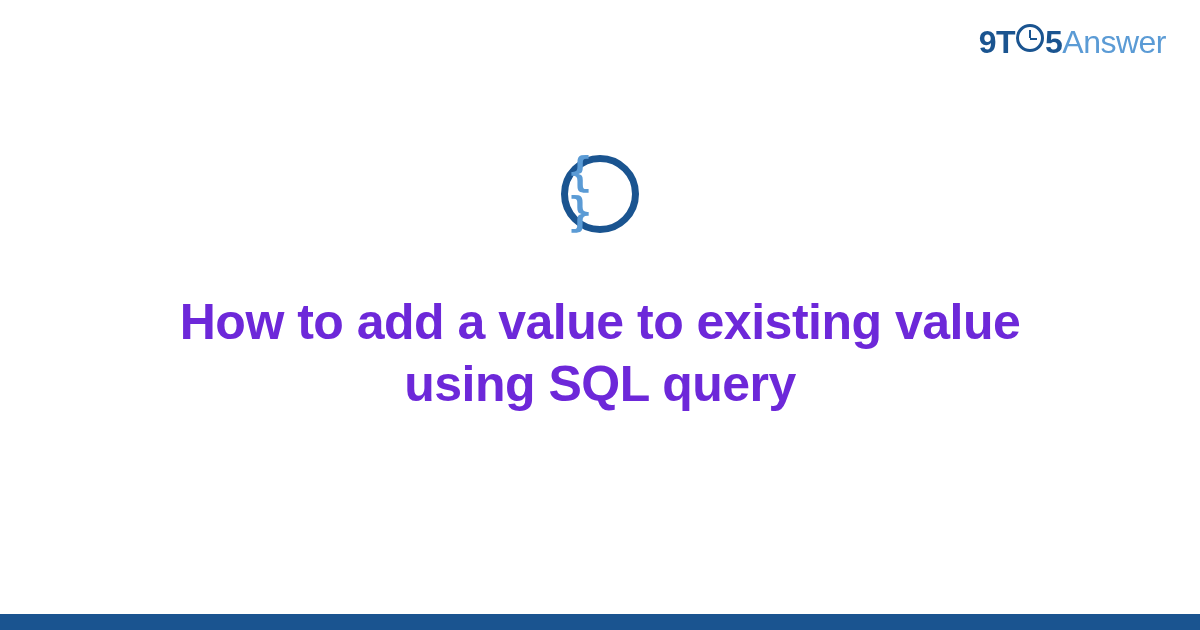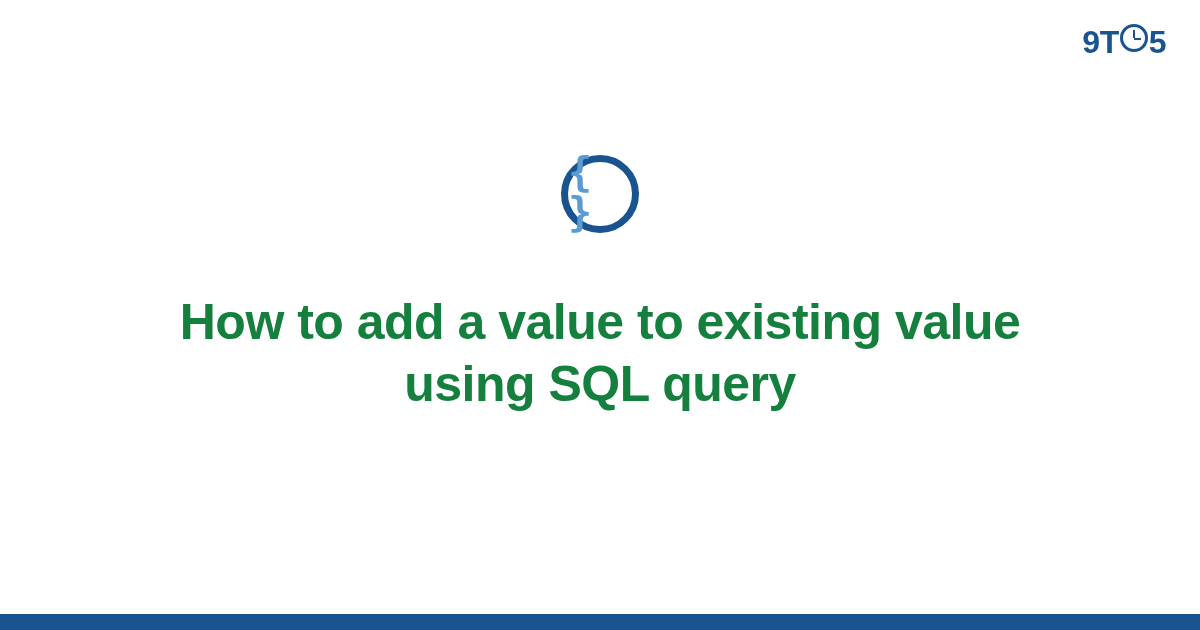--- a/index.html
+++ b/index.html
@@ -97,21 +97,21 @@
       font-weight: 700;
       color: #5b9bd5;
       font-family: "Consolas", "Monaco", monospace;
       letter-spacing: -2px;
       line-height: 1;
       margin-top: -4px;
     }
     .title {
       font-size: 50px;
       font-weight: 700;
-      color: #15803d;
+      color: #6d28d9;
       text-align: center;
       line-height: 1.25;
       max-width: 920px;
       letter-spacing: -0.5px;
       margin-top: 10px;
     }
     .footer-bar {
       position: absolute;
       bottom: 0;
       left: 0;
@@ -120,20 +120,21 @@
       background: #1a5490;
     }
   </style>
 </head>
 <body>
 
 <div class="logo">
   <span class="logo-9t">9T</span>
   <span class="logo-clock"></span>
   <span class="logo-5">5</span>
+  <span class="logo-answer">Answer</span>
 </div>
 
 <div class="content">
   <div class="category-icon">
     <span class="category-icon-inner">{ }</span>
   </div>
   <h1 class="title">How to add a value to existing value using SQL query</h1>
 </div>
 
 <div class="footer-bar"></div>

